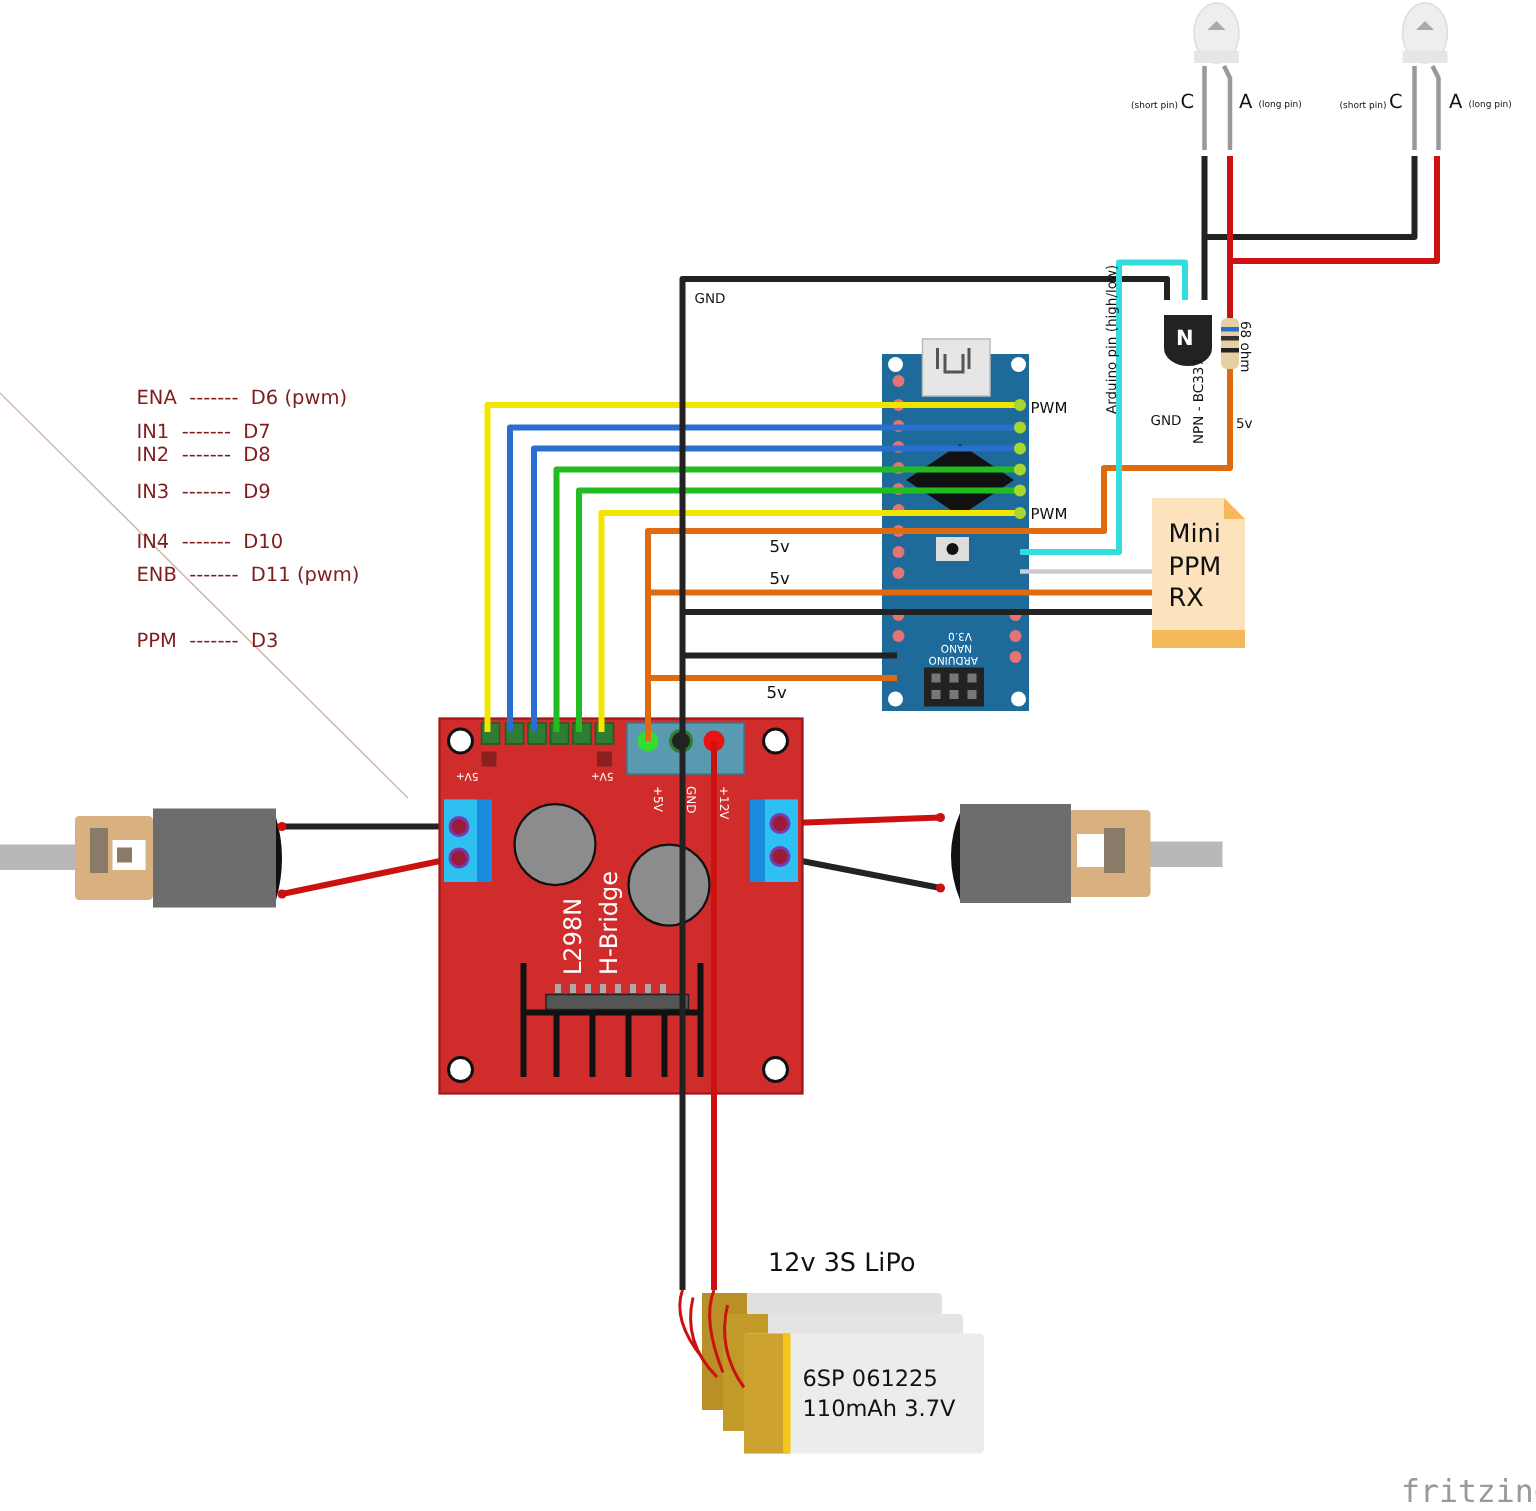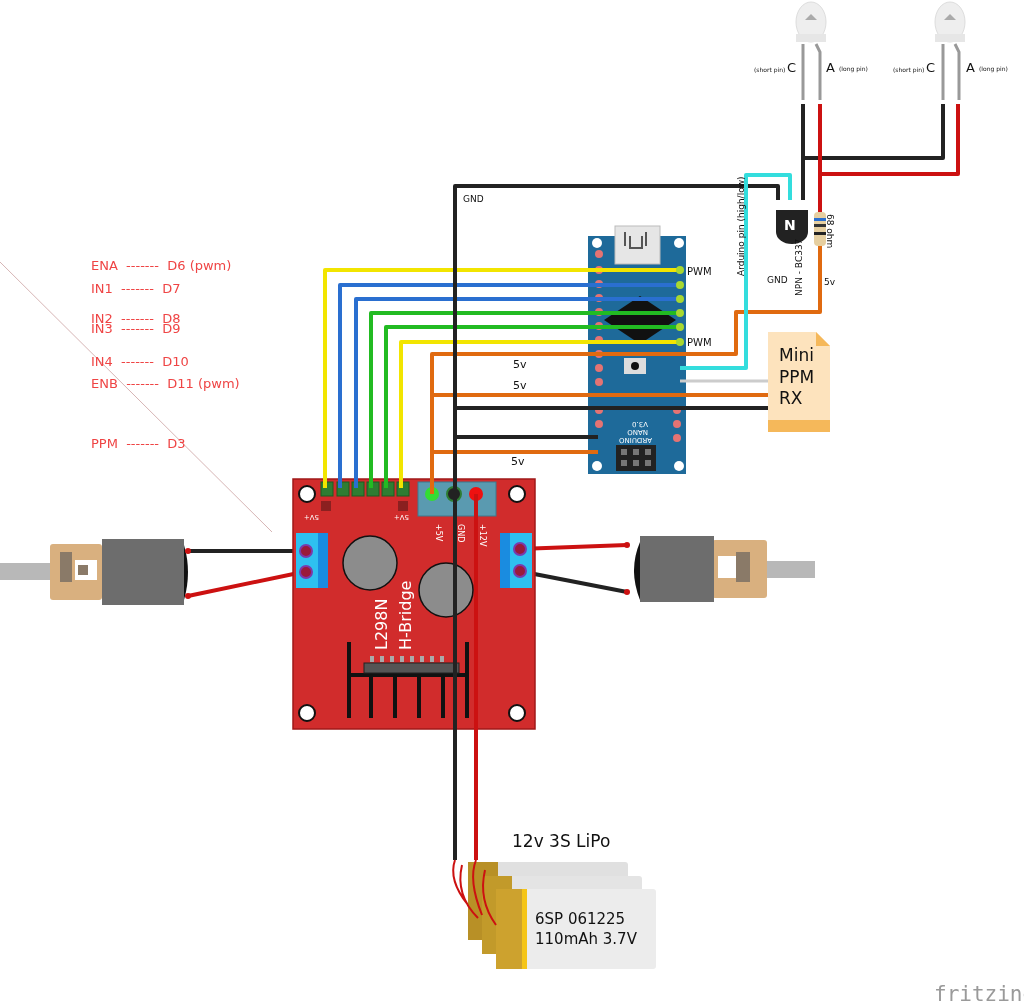--- a/index.html
+++ b/index.html
@@ -1,19 +1,19 @@
 <!DOCTYPE html>
 <html><head>
 <meta charset="utf-8">
 <style>
   html, body { margin:0; padding:0; background:#ffffff; }
   body { width:1024px; height:1007px; position:relative; overflow:hidden; font-family:"DejaVu Sans", sans-serif; }
   svg { position:absolute; left:0; top:0; }
   .lbl { font-family:"DejaVu Sans", sans-serif; fill:#111; }
-  .pinmap { position:absolute; left:91px; font-size:13px; color:#ef4444; font-family:"DejaVu Sans", sans-serif; white-space:pre; }
+  .pinmap { position:absolute; left:91px; font-size:13px; color:#7f1d1d; font-family:"DejaVu Sans", sans-serif; white-space:pre; }
 </style>
 </head>
 <body>
 
 <svg width="1024" height="1007" viewBox="0 0 1024 1007">
 
   <line x1="0" y1="262" x2="272" y2="532" stroke="#d6b5b5" stroke-width="1"></line>
 
   <g>
     <rect x="0" y="563" width="58" height="17" fill="#b8b8b8"></rect>
@@ -251,17 +251,17 @@
 
   <text class="lbl" x="512" y="847" font-size="17">12v 3S LiPo</text>
   <text class="lbl" x="535" y="924" font-size="15">6SP 061225</text>
   <text class="lbl" x="535" y="944" font-size="15">110mAh 3.7V</text>
 
   <text x="934" y="1001" font-size="21" fill="#9a9a9a" font-family="DejaVu Sans Mono, monospace">fritzing</text>
 </svg>
 
 <div class="pinmap" style="top:258px"><span>ENA</span>  <span>-------</span>  <span>D6 (pwm)</span></div>
 <div class="pinmap" style="top:281px"><span>IN1</span>  <span>-------</span>  <span>D7</span></div>
-<div class="pinmap" style="top:311px"><span>IN2</span>  <span>-------</span>  <span>D8</span></div>
+<div class="pinmap" style="top:296px"><span>IN2</span>  <span>-------</span>  <span>D8</span></div>
 <div class="pinmap" style="top:321px"><span>IN3</span>  <span>-------</span>  <span>D9</span></div>
 <div class="pinmap" style="top:354px"><span>IN4</span>  <span>-------</span>  <span>D10</span></div>
 <div class="pinmap" style="top:376px"><span>ENB</span>  <span>-------</span>  <span>D11 (pwm)</span></div>
-<div class="pinmap" style="top:436px"><span>PPM</span>  <span>-------</span>  <span>D3</span></div>
+<div class="pinmap" style="top:420px"><span>PPM</span>  <span>-------</span>  <span>D3</span></div>
 
 </body></html>

